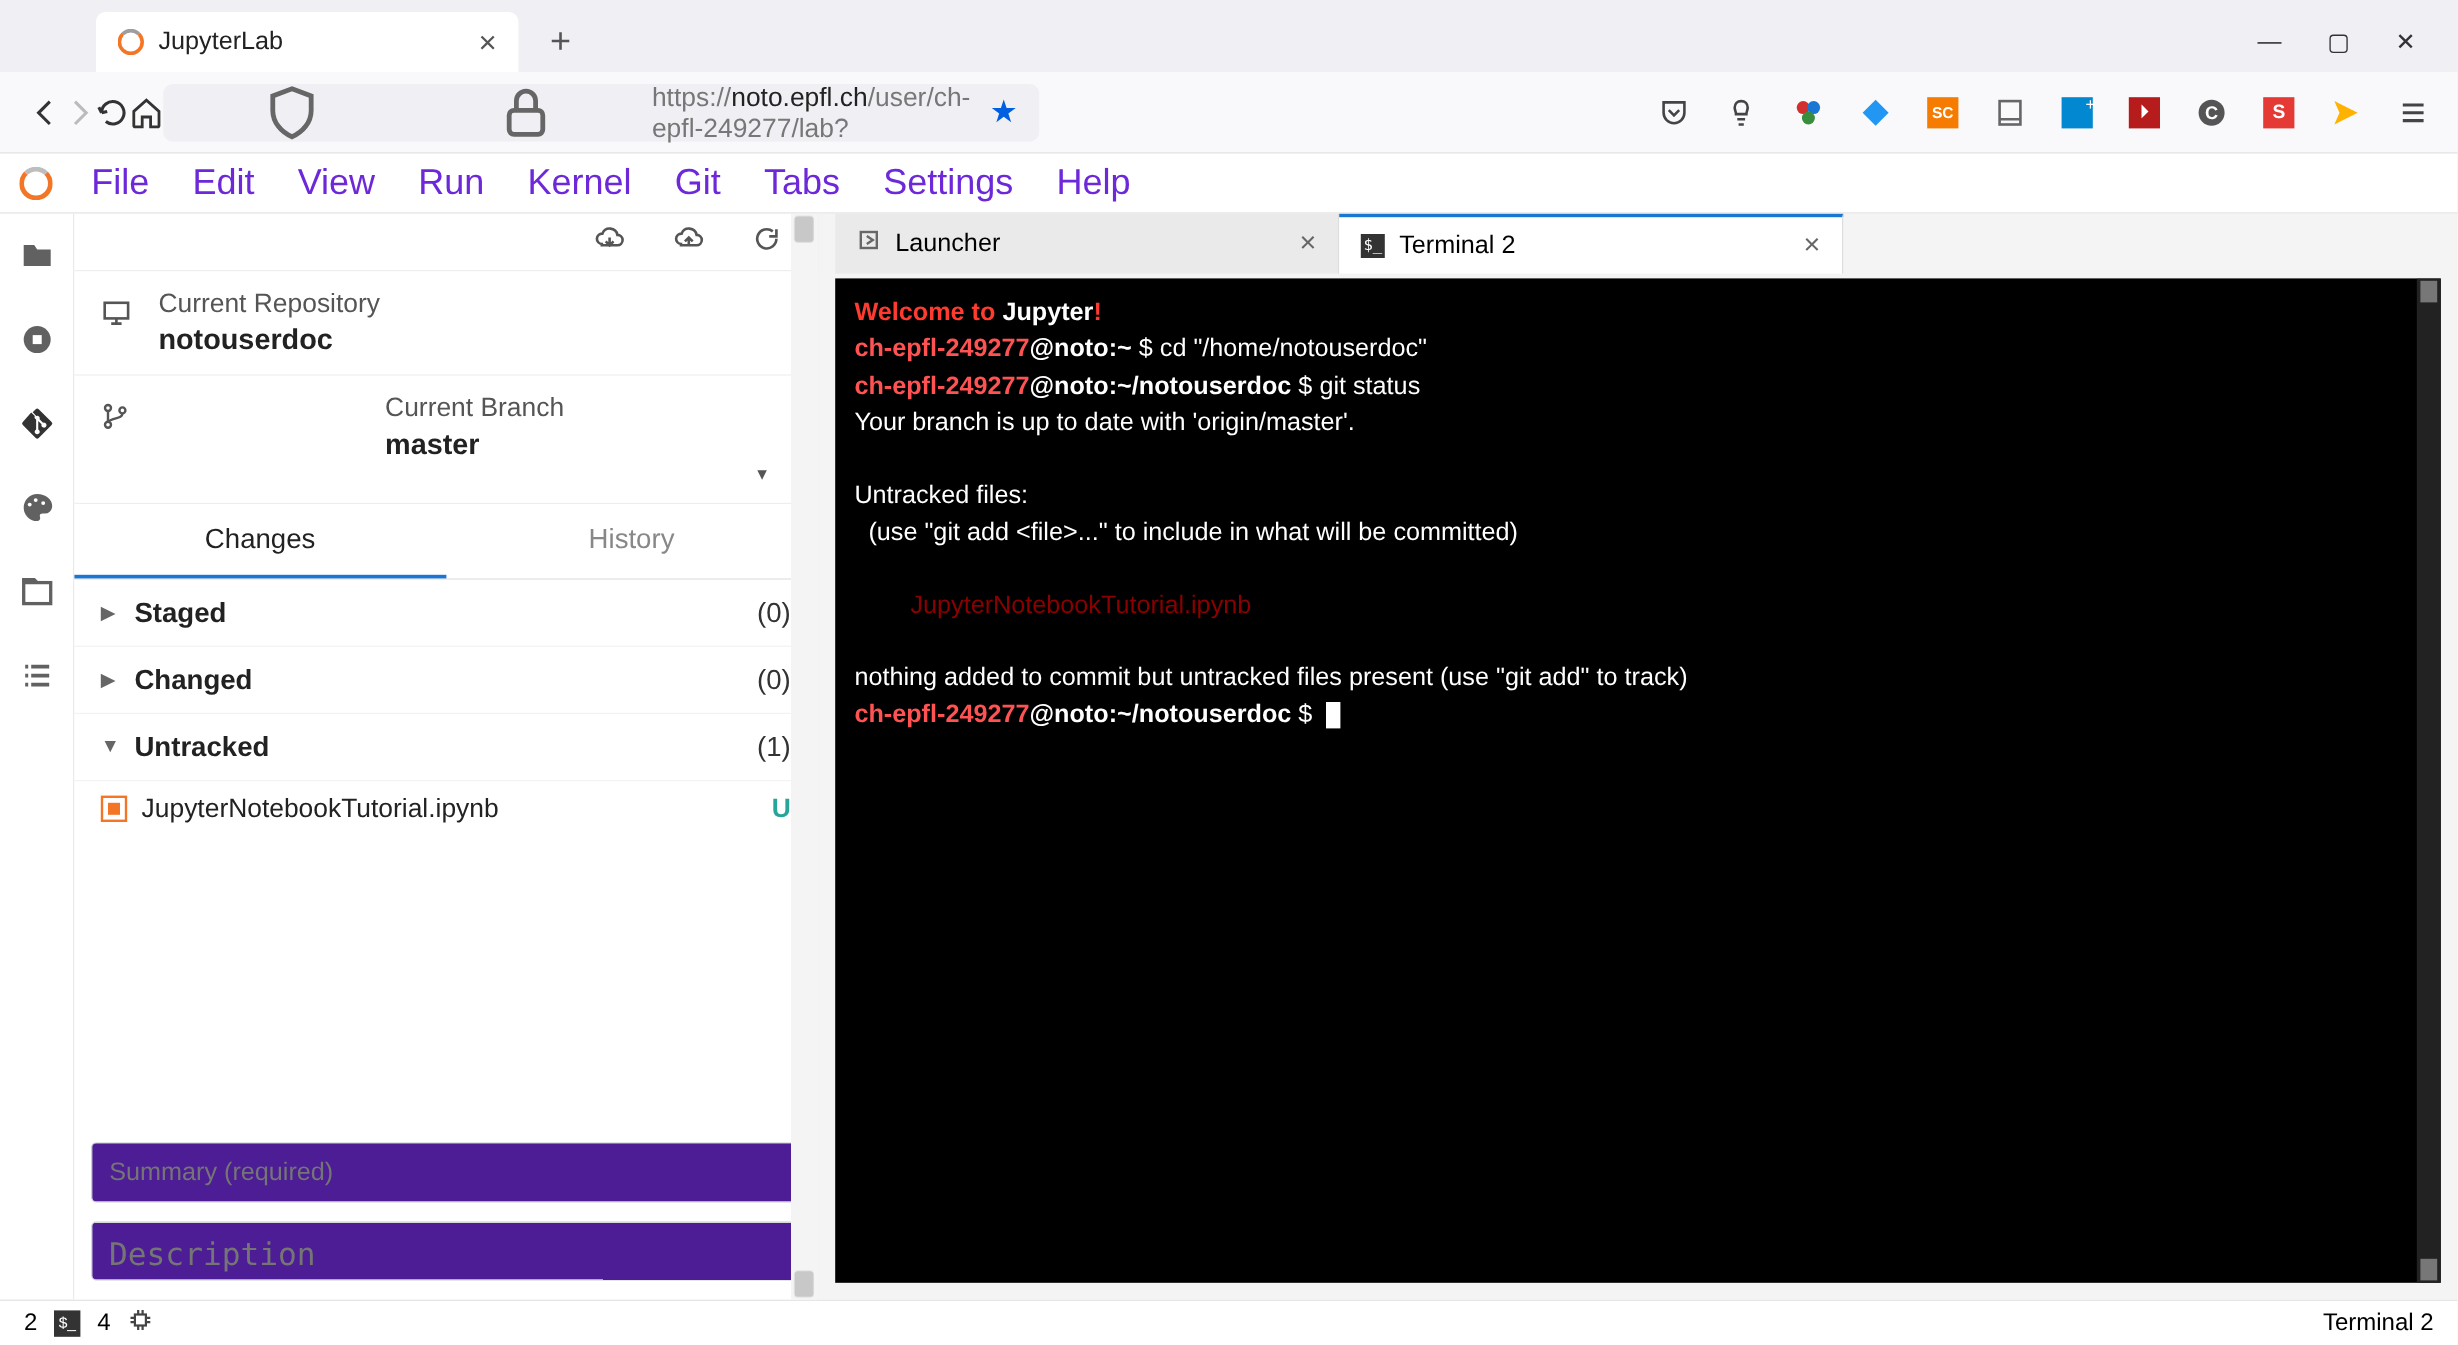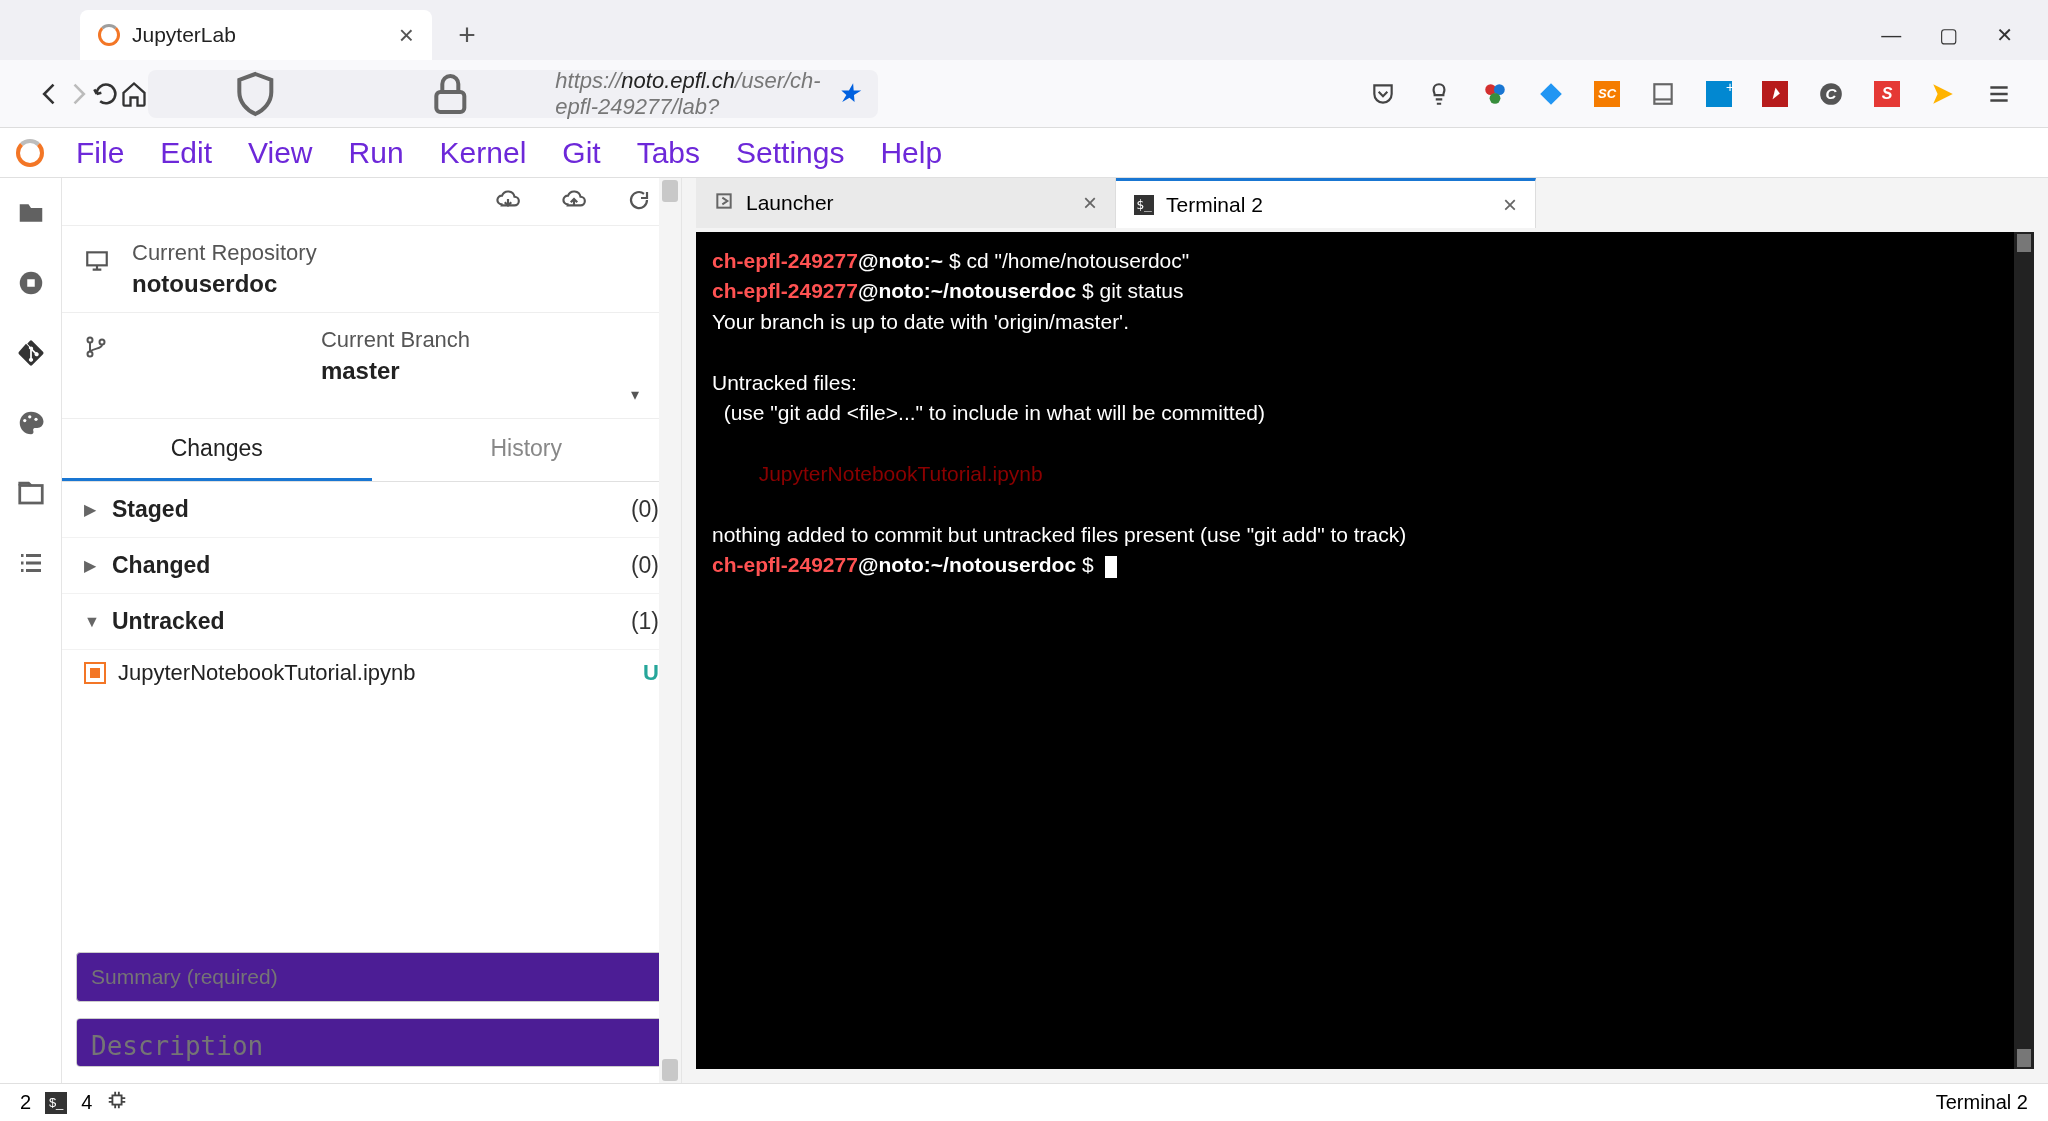--- a/index.html
+++ b/index.html
@@ -7,21 +7,21 @@
 
 
 .browser-tabs { height:60px; background:#f0f0f4; display:flex; align-items:flex-end; padding-left:80px; }
 .browser-tab { width:352px; height:50px; background:#fff; border-radius:8px 8px 0 0; display:flex; align-items:center; padding:0 18px; gap:12px; font-size:21px; color:#222; }
 .tab-favicon { width:22px; height:22px; border:3px solid #f37626; border-top-color:#9e9e9e; border-radius:50%; }
 .tab-close { margin-left:auto; font-size:26px; color:#555; cursor:pointer; }
 .newtab { width:50px; height:50px; display:flex; align-items:center; justify-content:center; font-size:30px; color:#555; margin-left:10px; }
 .window-controls { margin-left:auto; display:flex; gap:38px; padding-right:35px; align-items:center; height:50px; }
 .window-controls span { font-size:20px; color:#333; }
 
-.browser-toolbar { height:68px; background:#f9f9fb; display:flex; align-items:center; padding:0 36px; border-bottom:1px solid #ddd;font-style:italic; }
+.browser-toolbar { height:68px; background:#f9f9fb; display:flex; align-items:center; padding:0 24px; border-bottom:1px solid #ddd; }
 .nav-btn { width:28px; height:28px; display:flex; align-items:center; justify-content:center; color:#555; }
 .nav-btn.disabled { color:#bbb; }
 .urlbox { flex:0 0 auto; width:730px; height:48px; background:#f0f0f4; border-radius:8px; display:flex; align-items:center; padding:0 18px; gap:16px; font-size:22px; color:#555; }
 .urlbox .url { color:#777; }
 .urlbox .domain { color:#222; }
 .star { color:#0060df; font-size:26px; margin-left:auto; }
 .ext-icons { margin-left:auto; display:flex; gap:30px; align-items:flex-start; }
 .ext-icon { width:26px; height:26px; }
 
 
@@ -330,20 +330,21 @@
           <span class="close">×</span>
         </div>
         <div class="main-tab active">
           <span class="tab-icon-term">$_</span>
           <span>Terminal 2</span>
           <span class="close">×</span>
         </div>
       </div>
 
       <div class="terminal">
+<div><span class="red">Welcome to </span><span class="host">Jupyter</span><span class="red">!</span></div>
 <div><span class="green-user">ch-epfl-249277</span><span class="host">@noto:~</span><span class="prompt"> $ </span><span>cd "/home/notouserdoc"</span></div>
 <div><span class="green-user">ch-epfl-249277</span><span class="host">@noto:~/notouserdoc</span><span class="prompt"> $ </span><span>git status</span></div>
 <div>Your branch is up to date with 'origin/master'.</div>
 <div>&nbsp;</div>
 <div>Untracked files:</div>
 <div style="white-space:pre">  (use "git add &lt;file&gt;..." to include in what will be committed)</div>
 <div>&nbsp;</div>
 <div class="darkred" style="white-space:pre">        JupyterNotebookTutorial.ipynb</div>
 <div>&nbsp;</div>
 <div>nothing added to commit but untracked files present (use "git add" to track)</div>

